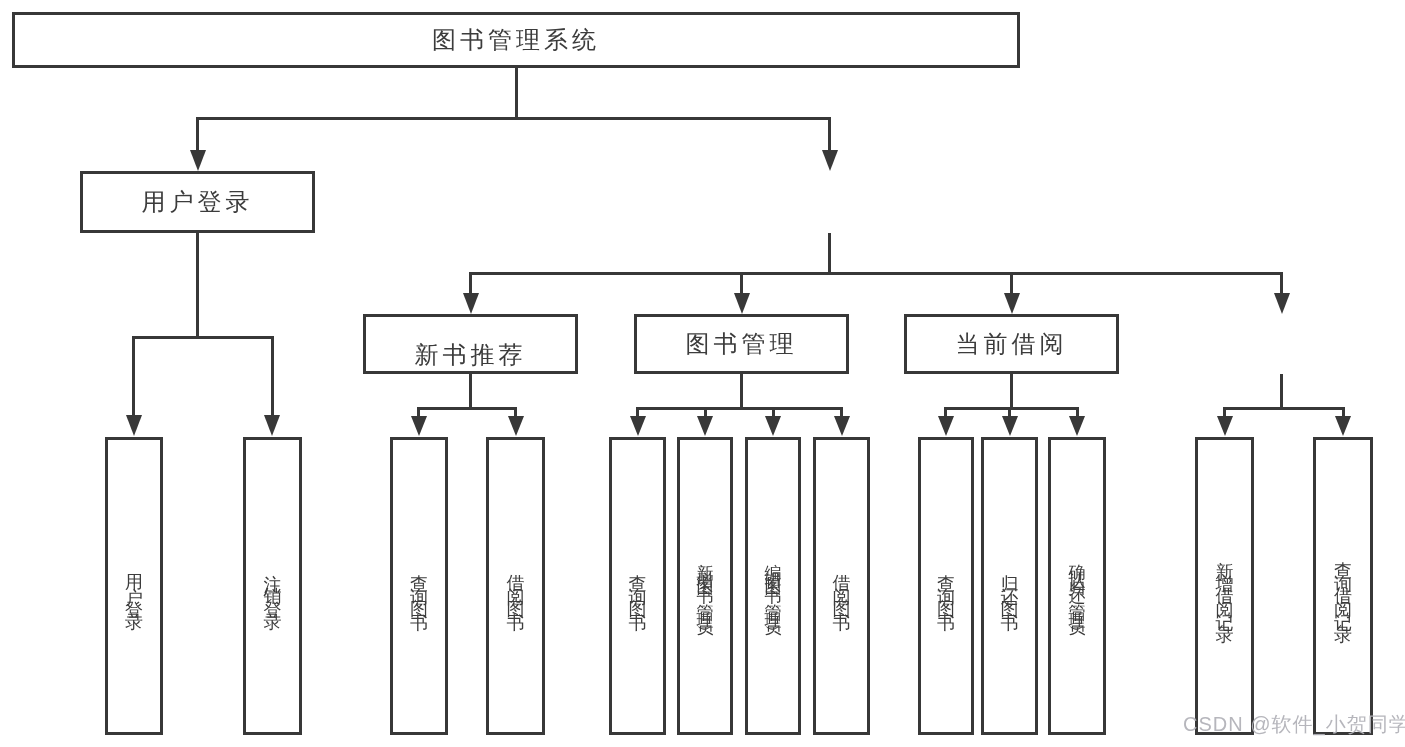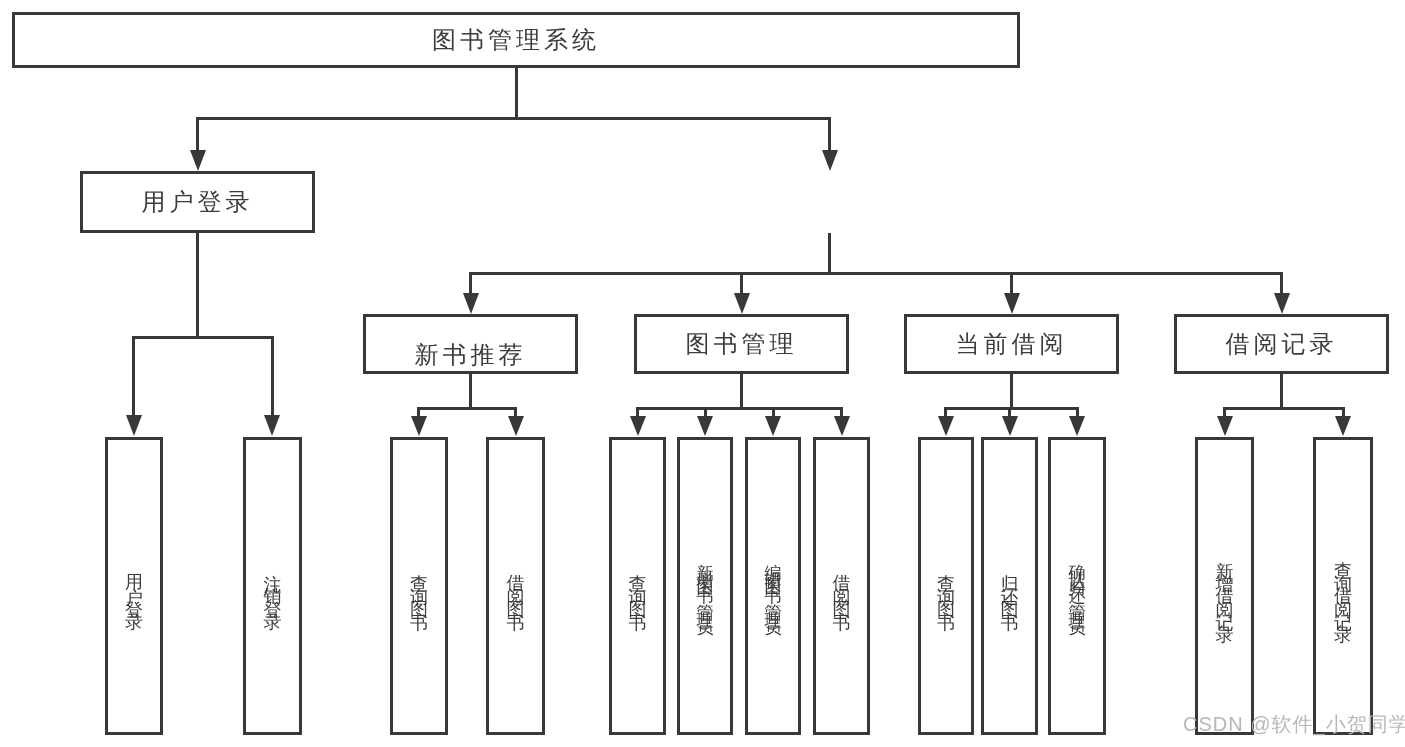--- a/index.html
+++ b/index.html
@@ -99,23 +99,20 @@
 
   <div class="node" id="n-new-books">
     <span class="lbl">新书推荐</span>
   </div>
   <div class="node" id="n-book-borrow">
     <span class="lbl">图书管理</span>
   </div>
   <div class="node" id="n-current-borrow">
     <span class="lbl">当前借阅</span>
   </div>
-  <div class="node" id="n-borrow-records">
-    <span class="lbl">借阅记录</span>
-  </div>
 
   <div class="vline" style="left:469px;top:374px;height:33px;"></div>
   <div class="hline" style="left:417px;top:407px;width:100px;"></div>
   <div class="vline" style="left:417px;top:407px;height:10px;"></div>
   <div class="arrow" style="left:411px;top:416px;border-top-width:20px;"></div>
   <div class="vline" style="left:514px;top:407px;height:10px;"></div>
   <div class="arrow" style="left:508px;top:416px;border-top-width:20px;"></div>
 
   <div class="vline" style="left:740px;top:374px;height:33px;"></div>
   <div class="hline" style="left:636px;top:407px;width:207px;"></div>

